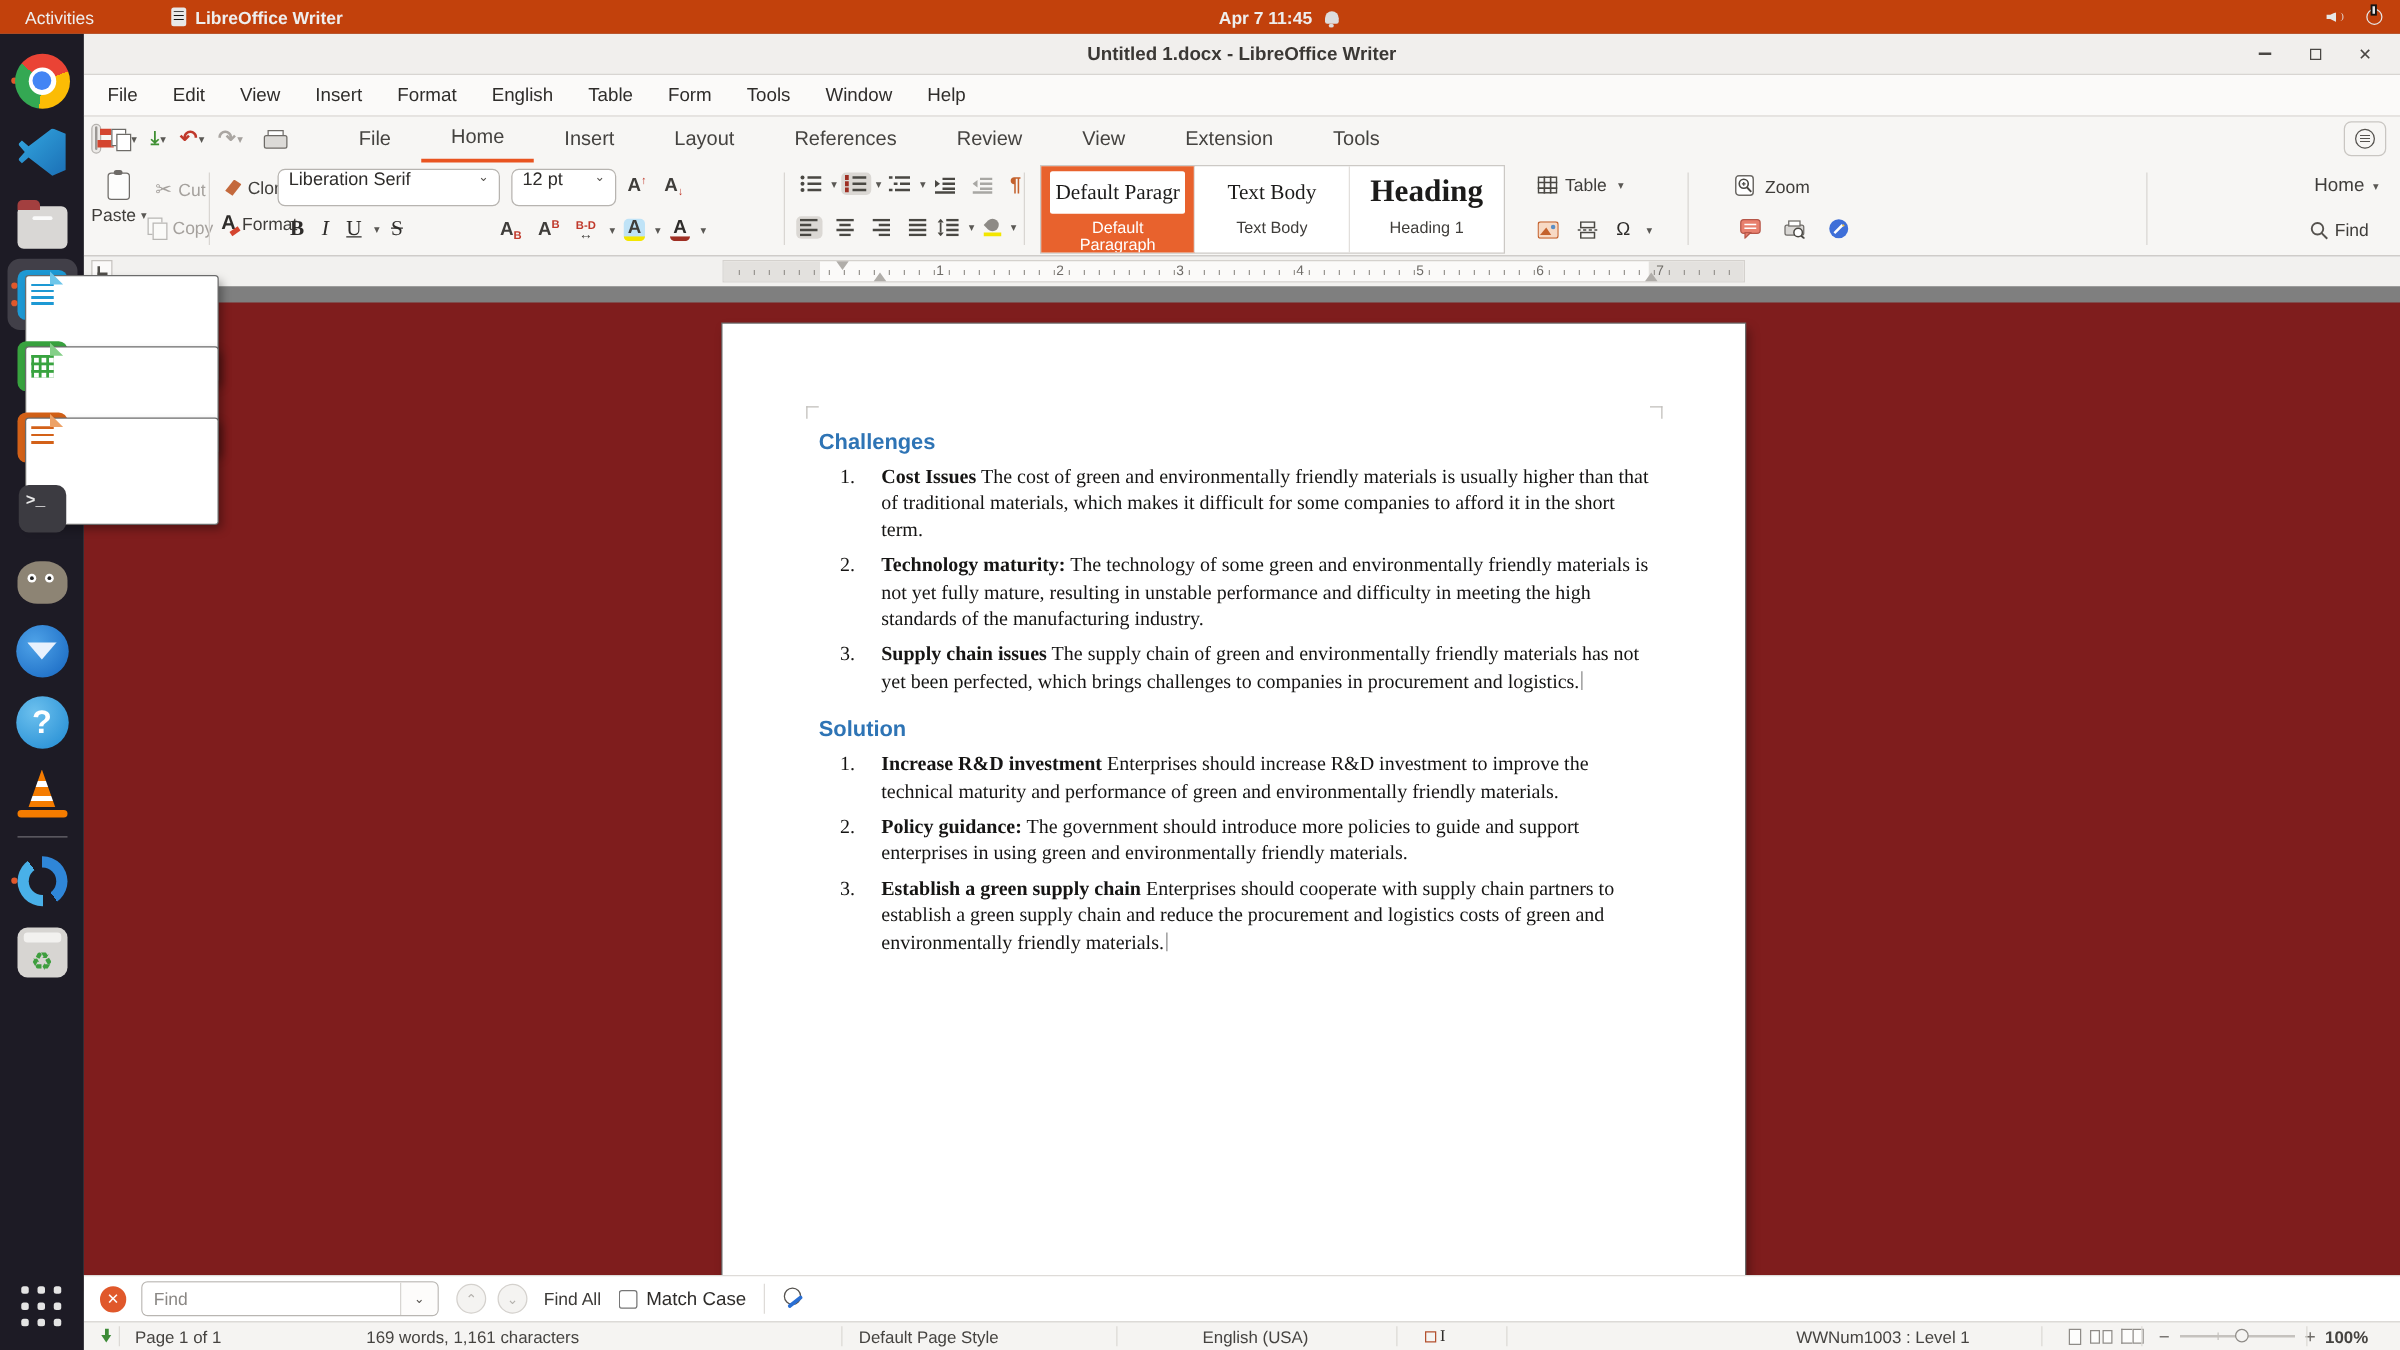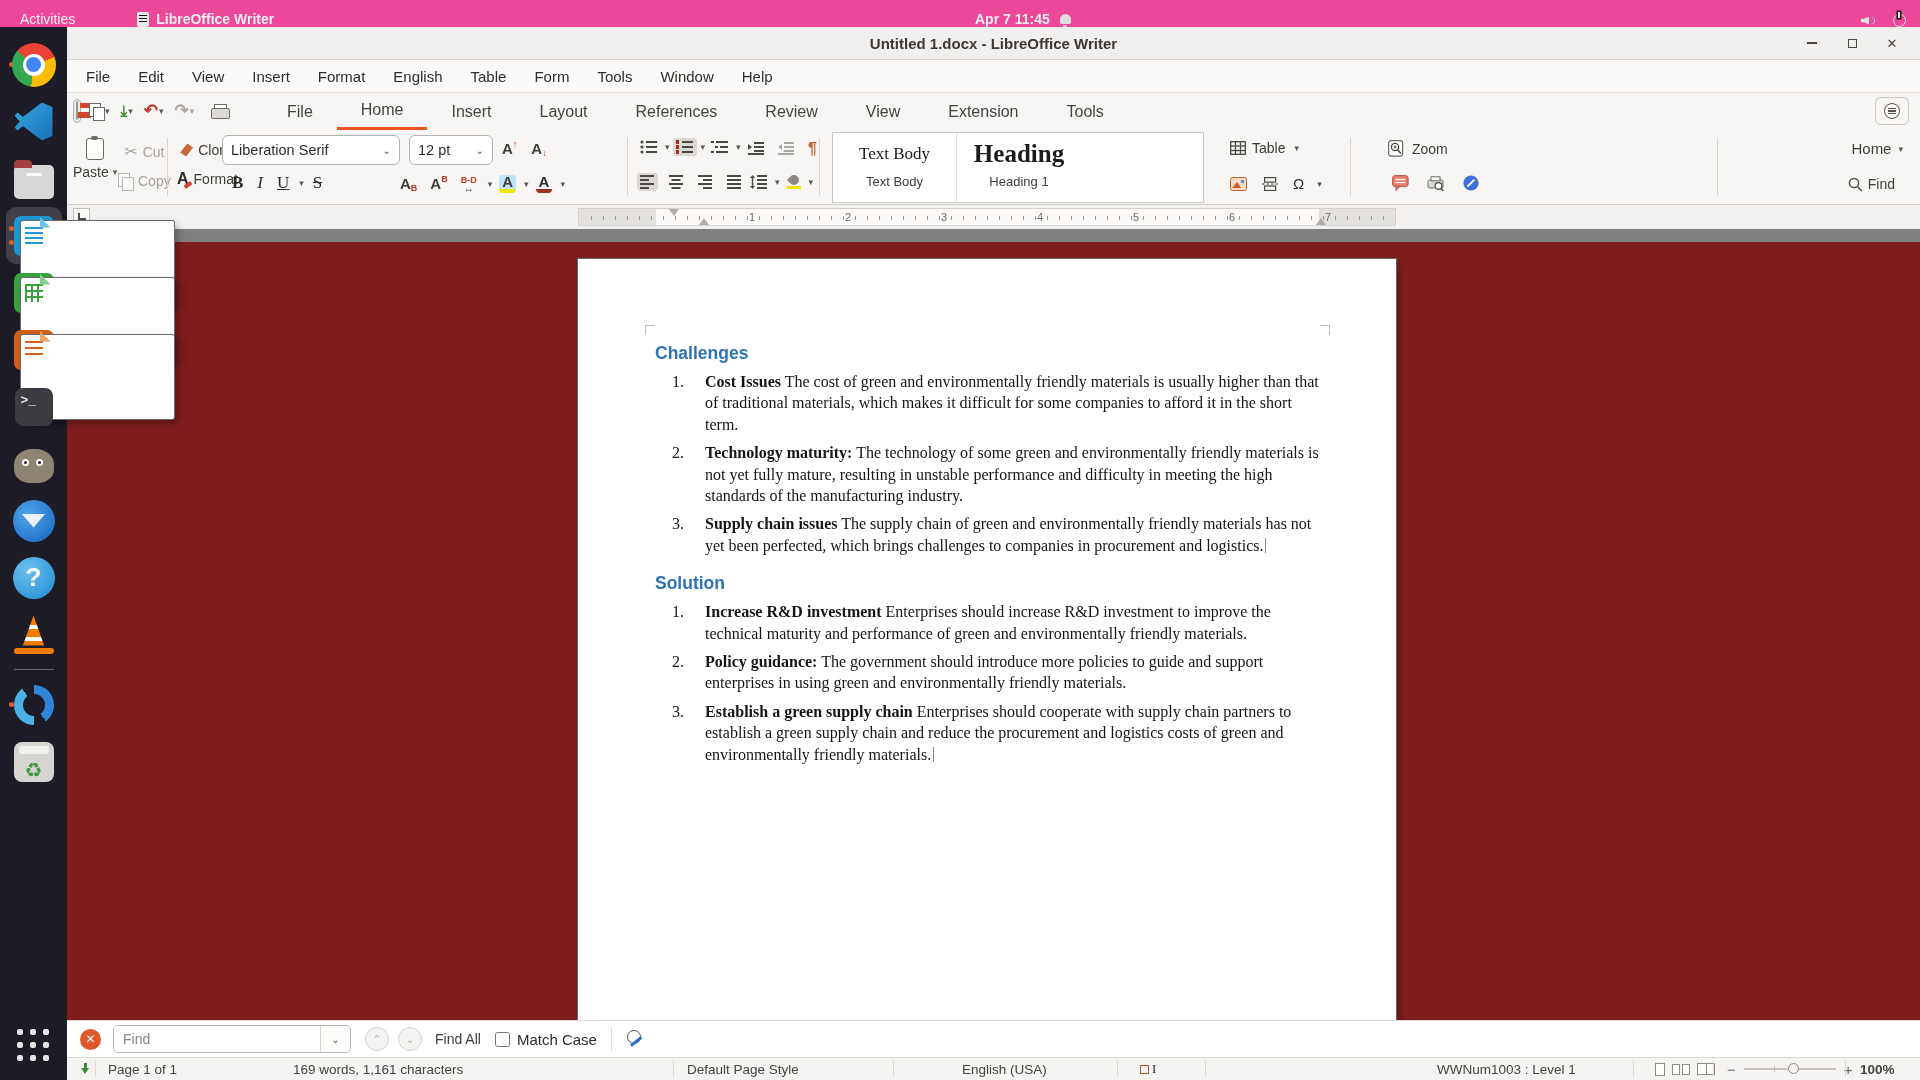--- a/index.html
+++ b/index.html
@@ -1,20 +1,20 @@
 <!DOCTYPE html>
 <html><head>
 <meta charset="utf-8">
 <style>
   * { margin:0; padding:0; box-sizing:border-box; }
   html,body { width:1920px; height:1080px; overflow:hidden; }
   body { font-family:"Liberation Sans", sans-serif; background:#7f7f7f; position:relative; }
 
   
-  .topbar { position:absolute; left:0; top:0; width:1920px; height:27px; background:#ec4899; color:#eeeeee; font-size:14px; display:flex; align-items:flex-end; z-index:50; }
+  .topbar { position:absolute; left:0; top:0; width:1920px; height:27px; background:#c2410c; color:#eeeeee; font-size:14px; display:flex; align-items:center; z-index:50; }
   .tb-activities { margin-left:20px; }
   .tb-app { display:flex; align-items:center; gap:7px; margin-left:62px; font-weight:bold; }
   .tb-doc-glyph { width:12px; height:15px; background:#e8e8e8; border-radius:2px; position:relative; }
   .tb-doc-glyph::before { content:""; position:absolute; left:2px; top:3px; width:8px; height:8px;
       background:repeating-linear-gradient(#141414 0 1px, transparent 1px 3px); }
   .tb-clock { position:absolute; left:975px; display:flex; align-items:center; gap:10px; font-weight:bold; }
   .tb-bell { width:11px; height:10px; background:#dddddd; border-radius:6px 6px 2px 2px; position:relative; }
   .tb-bell::after { content:""; position:absolute; left:3.5px; bottom:-3px; width:4px; height:2.5px; background:#dddddd; border-radius:50%; }
   .tb-right { position:absolute; right:14px; display:flex; align-items:center; gap:18px; }
   .spk { width:14px; height:12px; position:relative; }
@@ -122,21 +122,21 @@
   .menu-btn .circ { width:16px; height:16px; border:1.4px solid #55524e; border-radius:50%; display:flex; align-items:center; justify-content:center; }
   .menu-btn .circ i { display:block; width:8px; height:6px; background:repeating-linear-gradient(#55524e 0 1.2px, transparent 1.2px 2.4px); }
 
   .toolsrow { position:absolute; left:0; top:37px; right:0; height:75px; }
   .vdiv { position:absolute; top:8px; height:58px; width:1px; background:#d9d6d2; }
   .tgroup { position:absolute; display:flex; }
   .tbtn { display:flex; align-items:center; justify-content:center; border-radius:4px; padding:2px 3px; color:#3f3d3a; }
   .tbtn.sel { background:#dbd8d4; }
   .lbl { font-size:14px; color:#3f3d3a; }
   .muted { color:#a5a19d; }
-  .combo { background:#fff; border:1px solid #b7b4b0; border-radius:6px; height:30px; display:flex; align-items:center; padding:0 8px; justify-content:space-between; }
+  .combo { background:#fff; border:1px solid #b7b4b0; border-radius:6px; height:30px; display:flex; padding:0 8px; justify-content:space-between; }
   .combo .cv { font-size:14.5px; color:#2e2c2a; }
   .combo .chev { font-size:10px; color:#55524e; }
   .bbtn { font-family:"Liberation Serif", serif; font-size:17px; color:#2e2c2a; padding:0 5px; }
   svg.mini { display:block; }
   .pilcrow { color:#c4622d; font-size:16px; font-weight:bold; }
   .bigA { font-weight:bold; font-size:15px; position:relative; }
   .hlA { background:#bfe3f7; border-bottom:4px solid #f3e600; padding:0 3px; line-height:14px; }
   .fcA { border-bottom:4px solid #9e2f23; padding:0 3px; line-height:14px; color:#2e2c2a; }
   .supmark { font-size:9px; color:#c0392b; position:relative; top:-5px; }
   .submark { font-size:9px; color:#c0392b; position:relative; top:4px; }
@@ -573,20 +573,24 @@
         <span class="dd">▾</span>
       <span class="tbtn" style="flex-direction:column;">
         <span style="width:10px;height:10px;background:#8d8a86;border-radius:50% 50% 50% 0;transform:rotate(45deg);"></span>
         <span style="width:14px;height:3px;background:#f3e600;margin-top:1px;display:block;"></span>
       </span>
         <span class="dd">▾</span>
     </div>
     <div class="vdiv" style="left:752px;"></div>
 
     <div class="gallery">
+      <div class="gcell gsel">
+        <div class="prev">Default Paragr</div>
+        <div class="glabel" style="width:70px;">Default Paragraph</div>
+      </div>
       <div class="gcell">
         <div class="prev">Text Body</div>
         <div class="glabel">Text Body</div>
       </div>
       <div class="gcell">
         <div class="prev gheading">Heading</div>
         <div class="glabel">Heading 1</div>
       </div>
     </div>
 

